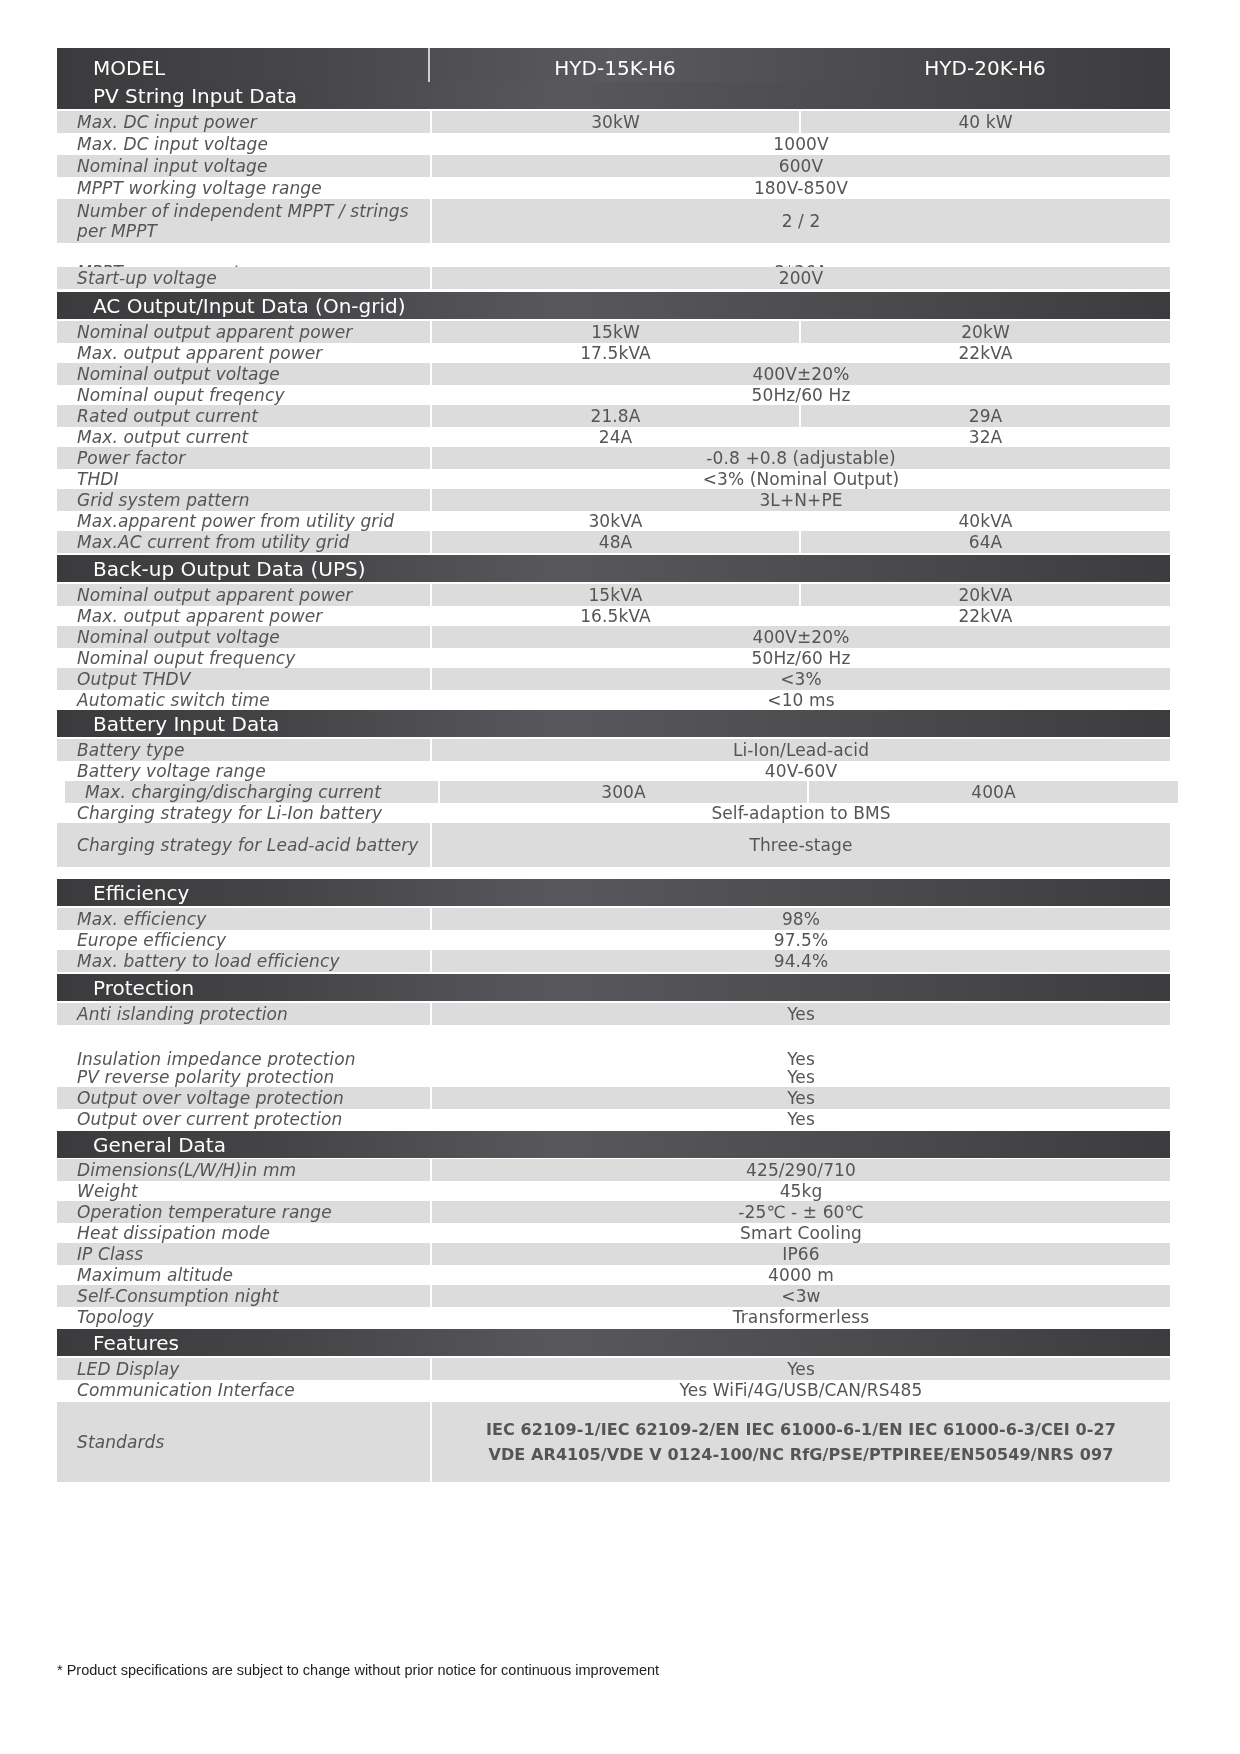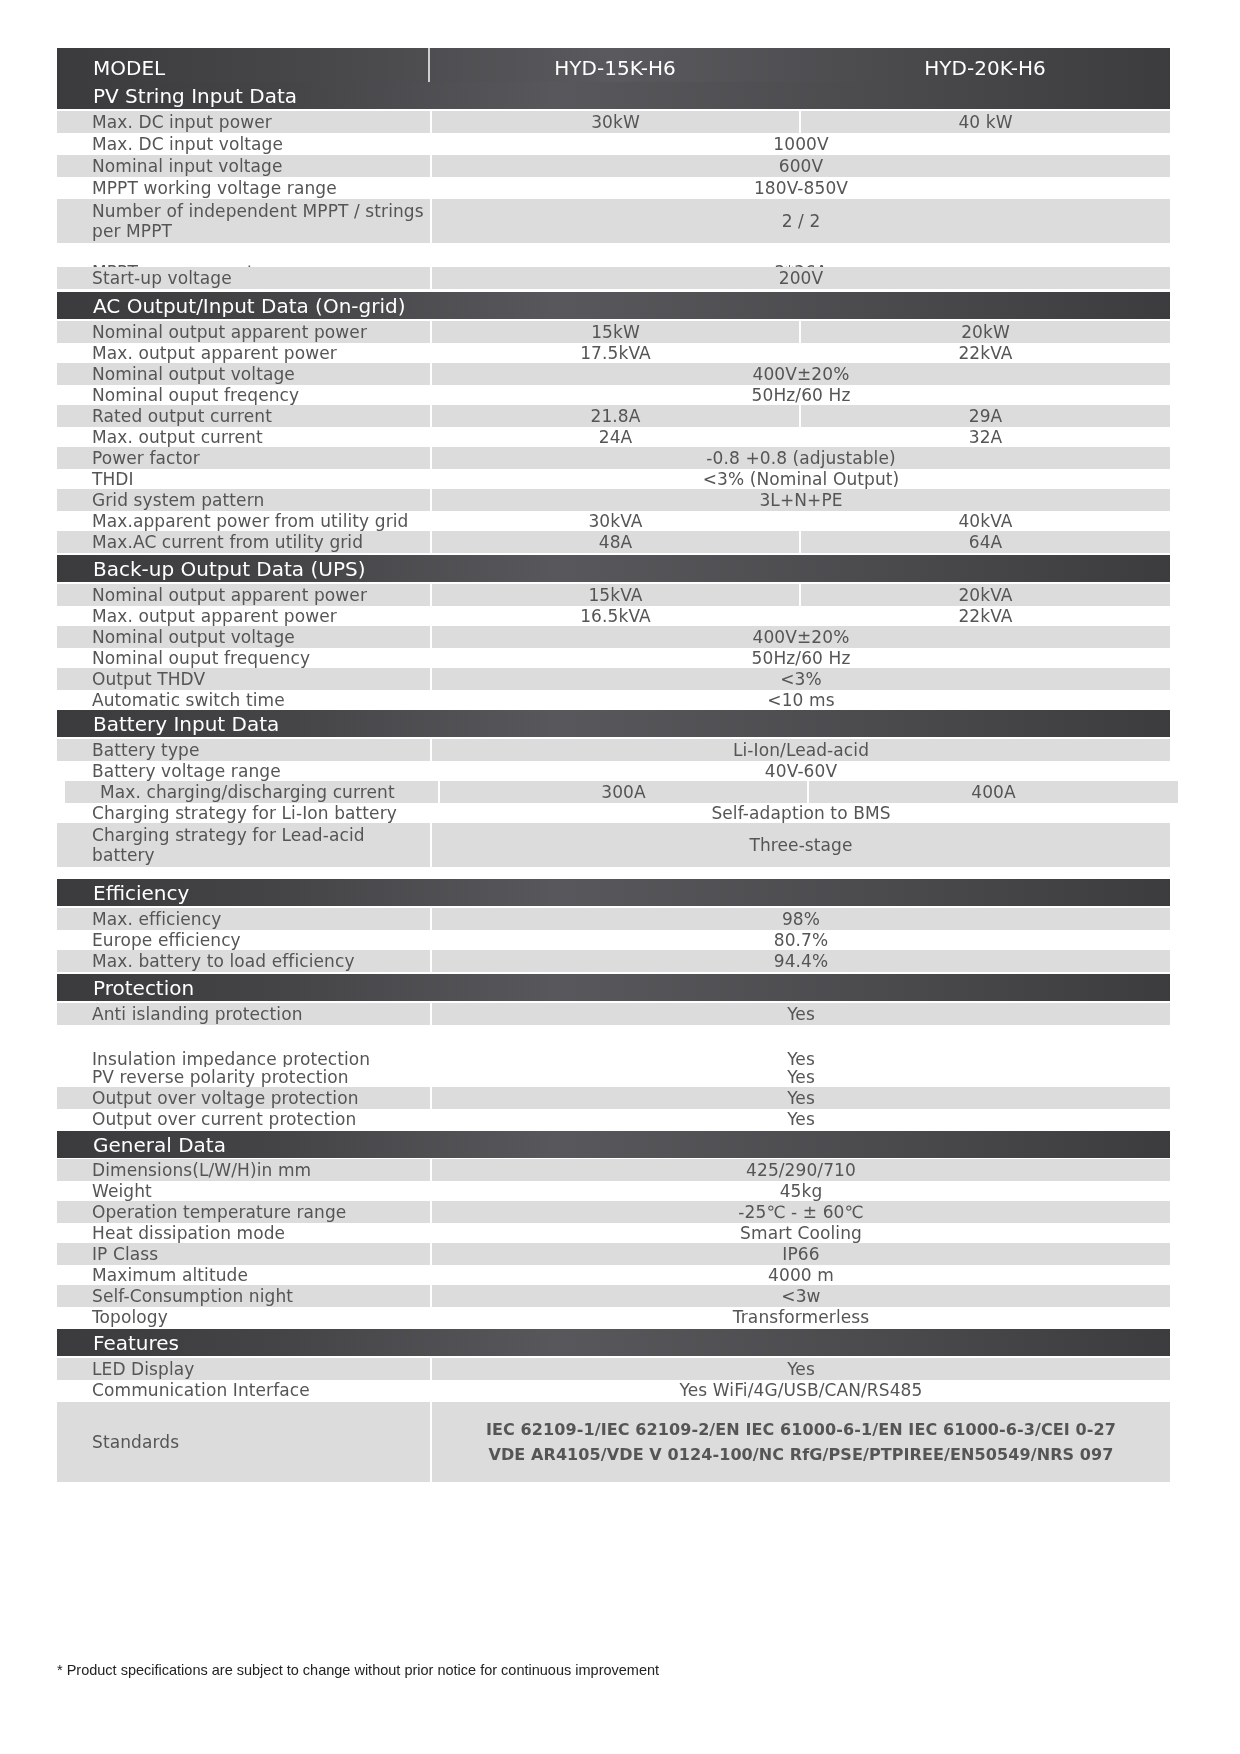--- a/index.html
+++ b/index.html
@@ -3,21 +3,21 @@
 <meta charset="utf-8">
 <style>
   html, body { margin:0; padding:0; background:#ffffff; }
   body { width:1240px; height:1754px; position:relative; overflow:hidden;
          font-family:"DejaVu Sans", "Liberation Sans", sans-serif; color:#4a4a4a; }
   #sheet { position:absolute; left:57px; top:48px; width:1113px; }
   .row { position:absolute; left:0; width:1113px; display:flex; align-items:stretch; }
   .row.gray .cell { background:#dcdcdd; }
   .row.white .cell { background:#ffffff; }
   .cell { box-sizing:border-box; display:flex; align-items:center; font-size:17px; color:#555; letter-spacing:0.1px; }
-  .label { width:373px; padding-left:35px; line-height:20px; }
+  .label { width:373px; padding-left:20px; line-height:20px;font-style:italic; }
   .val { justify-content:center; text-align:center; }
   .val.span { width:738px; margin-left:2px; }
   .val.half1 { width:367px; margin-left:2px; }
   .val.half2 { width:369px; margin-left:2px; }
   .row.white .val { margin-left:2px; }
   .section { position:absolute; left:0; width:1113px; color:#fff; font-size:20px;
              background:linear-gradient(90deg,#3b3b3d 0%,#444447 20%,#58585c 45%,#4a4a4d 75%,#3c3c3e 100%);
              display:flex; align-items:center; padding-left:36px; box-sizing:border-box; }
   .header { position:absolute; left:0; top:0; width:1113px; height:39px; display:flex;
             background:linear-gradient(90deg,#3b3b3d 0%,#48484b 25%,#5a5a5e 50%,#4a4a4d 75%,#3c3c3e 100%); color:#fff; font-size:20px; }
@@ -167,21 +167,21 @@
       <div class="cell label">Charging strategy for Lead-acid battery</div>
       <div class="cell val span">Three-stage</div>
     </div>
     <div class="section" style="top: 831px; height: 27px;">Efficiency</div>
     <div class="row gray" style="top: 860px; height: 22px;">
       <div class="cell label">Max. efficiency</div>
       <div class="cell val span">98%</div>
     </div>
     <div class="row white" style="top: 882px; height: 20px;">
       <div class="cell label">Europe efficiency</div>
-      <div class="cell val span">80.7%</div>
+      <div class="cell val span">97.5%</div>
     </div>
     <div class="row gray" style="top: 902px; height: 22px;">
       <div class="cell label">Max. battery to load efficiency</div>
       <div class="cell val span">94.4%</div>
     </div>
     <div class="section" style="top: 926px; height: 27px;">Protection</div>
     <div class="row gray" style="top: 955px; height: 22px;">
       <div class="cell label">Anti islanding protection</div>
       <div class="cell val span">Yes</div>
     </div>

